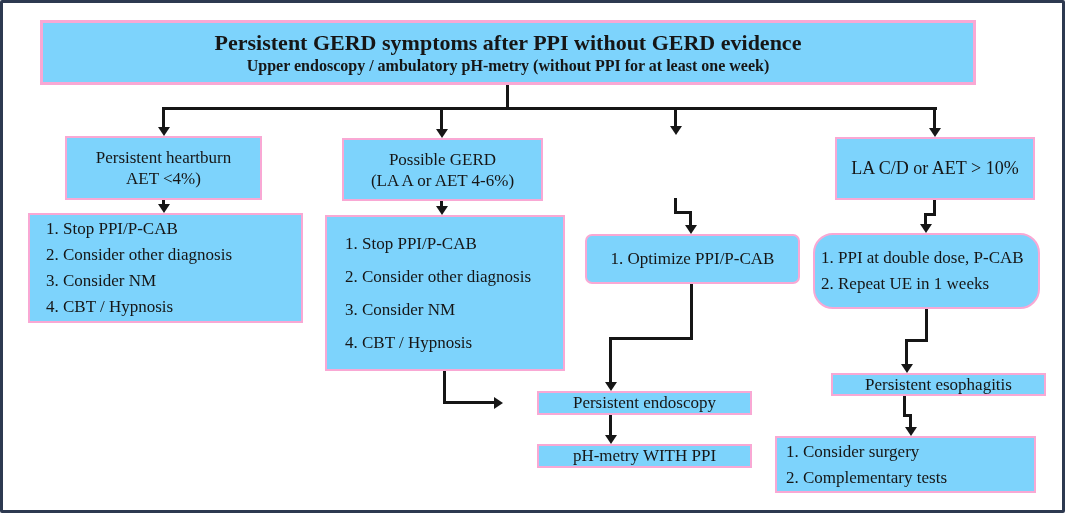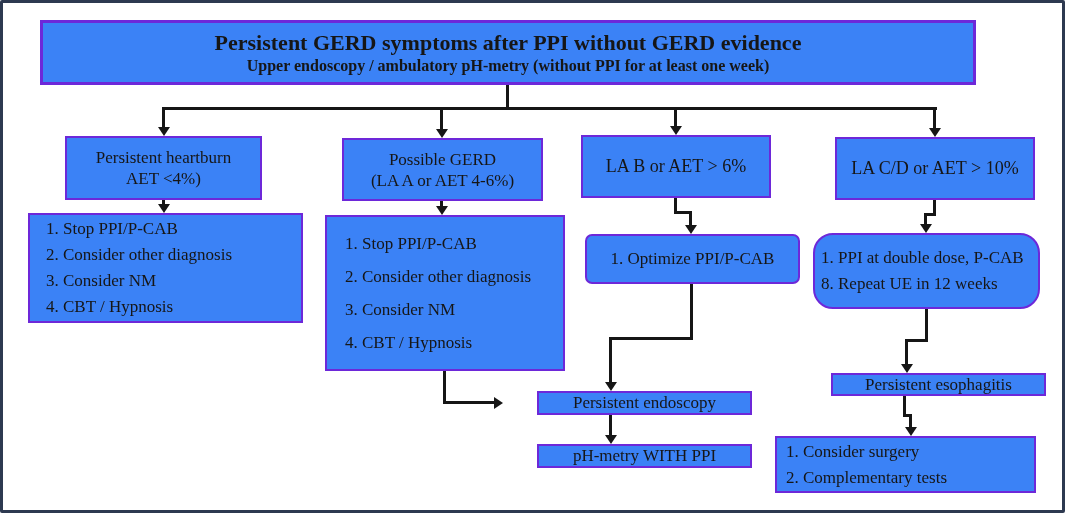--- a/index.html
+++ b/index.html
@@ -10,22 +10,22 @@
     background:#ffffff;
     border:3px solid #2d3950;
     border-radius:2px;
     font-family:"Liberation Serif","DejaVu Serif",serif;
     color:#161616;
     overflow:hidden;
   }
   .box{
     position:absolute;
     box-sizing:border-box;
-    background:#3b82f6;
-    border:2px solid #6d28d9;
+    background:#7dd3fc;
+    border:2px solid #f9a8d4;
   }
   .title-box{
     left:37px;top:17px;width:936px;height:65px;
     border-width:3px;
     display:flex;flex-direction:column;align-items:center;justify-content:center;
     text-align:center;
   }
   .title-line{font-size:22px;font-weight:bold;line-height:26px;white-space:nowrap;}
   .subtitle-line{font-size:16px;font-weight:bold;line-height:20px;white-space:nowrap;}
   .cond{
@@ -63,23 +63,20 @@
   <div class="box cond" style="left:62px;top:133px;width:197px;height:64px;">
     <div>Persistent heartburn</div>
     <div>AET &lt;4%)</div>
   </div>
 
   <div class="box cond" style="left:339px;top:135px;width:201px;height:63px;">
     <div>Possible GERD</div>
     <div>(LA A or AET 4-6%)</div>
   </div>
 
-  <div class="box cond cond-lg" style="left:578px;top:132px;width:190px;height:63px;">
-    <div>LA B or AET &gt; 6%</div>
-  </div>
 
   <div class="box cond cond-lg" style="left:832px;top:134px;width:200px;height:63px;">
     <div>LA C/D or AET &gt; 10%</div>
   </div>
 
   <div class="box list" style="left:25px;top:210px;width:275px;height:110px;padding-left:16px;line-height:26px;">
     <div class="li">1. Stop PPI/P-CAB</div>
     <div class="li">2. Consider other diagnosis</div>
     <div class="li">3. Consider NM</div>
     <div class="li">4. CBT / Hypnosis</div>
@@ -91,21 +88,21 @@
     <div class="li">3. Consider NM</div>
     <div class="li">4. CBT / Hypnosis</div>
   </div>
 
   <div class="box list" style="left:582px;top:231px;width:215px;height:50px;align-items:center;border-radius:7px;">
     <div class="li">1. Optimize PPI/P-CAB</div>
   </div>
 
   <div class="box list" style="left:810px;top:230px;width:227px;height:76px;padding-left:6px;line-height:26px;border-radius:20px;">
     <div class="li">1. PPI at double dose, P-CAB</div>
-    <div class="li">8. Repeat UE in 12 weeks</div>
+    <div class="li">2. Repeat UE in 1 weeks</div>
   </div>
 
   <div class="box thinbox" style="left:500px;top:388px;width:215px;height:24px;">
     <div>Persistent endoscopy</div>
   </div>
 
   <div class="box thinbox" style="left:500px;top:441px;width:215px;height:24px;">
     <div>pH-metry WITH PPI</div>
   </div>
 

